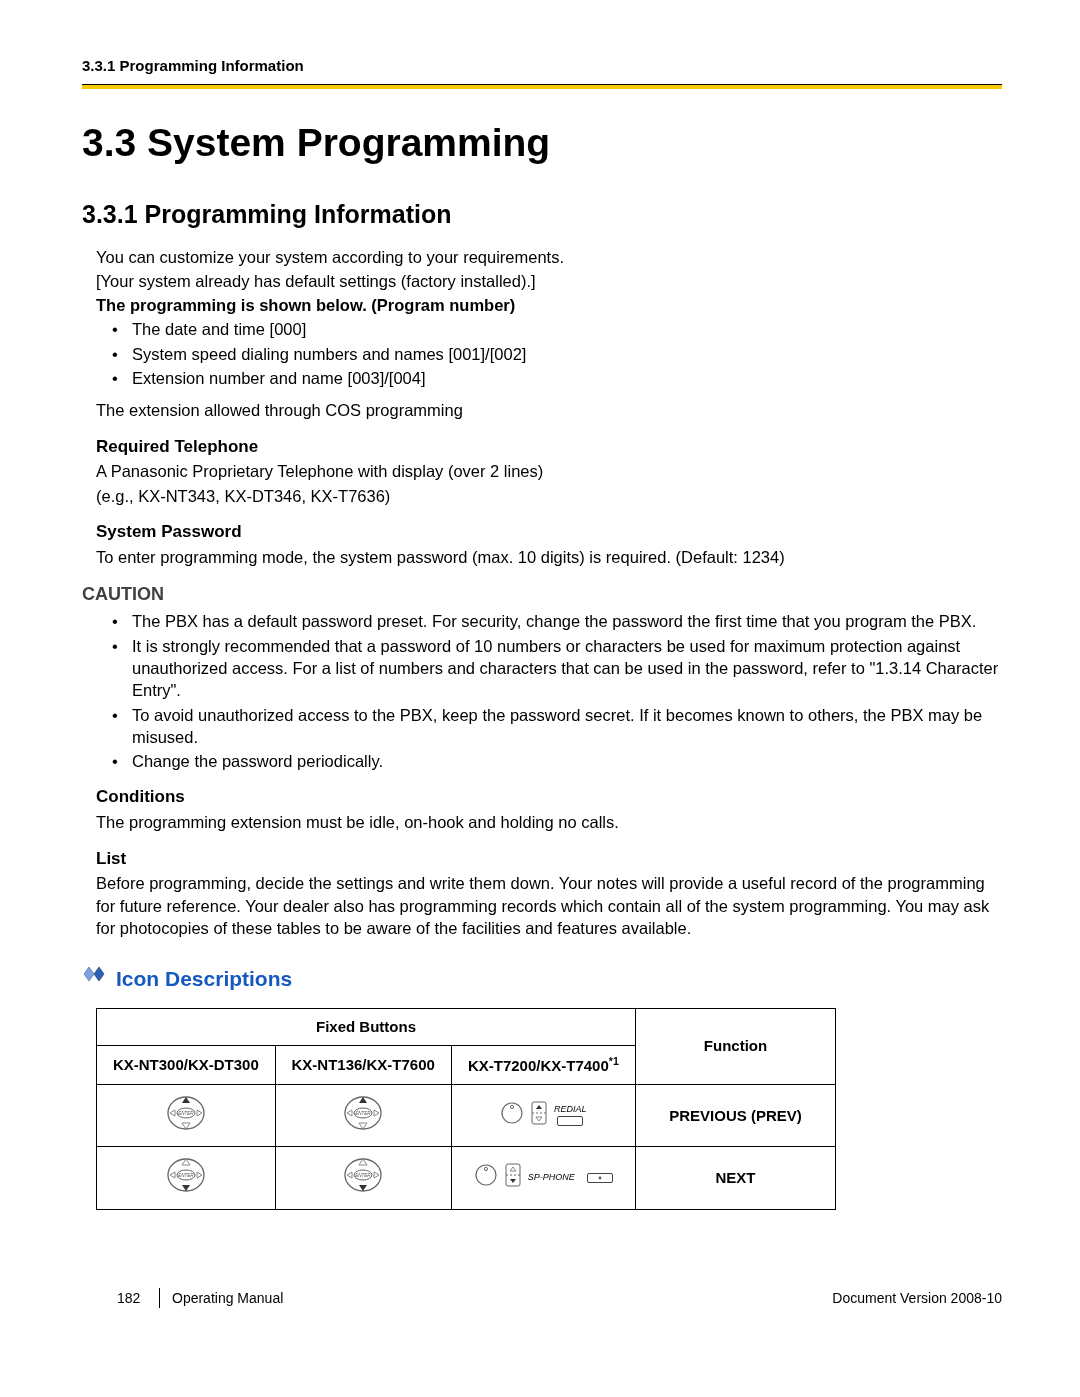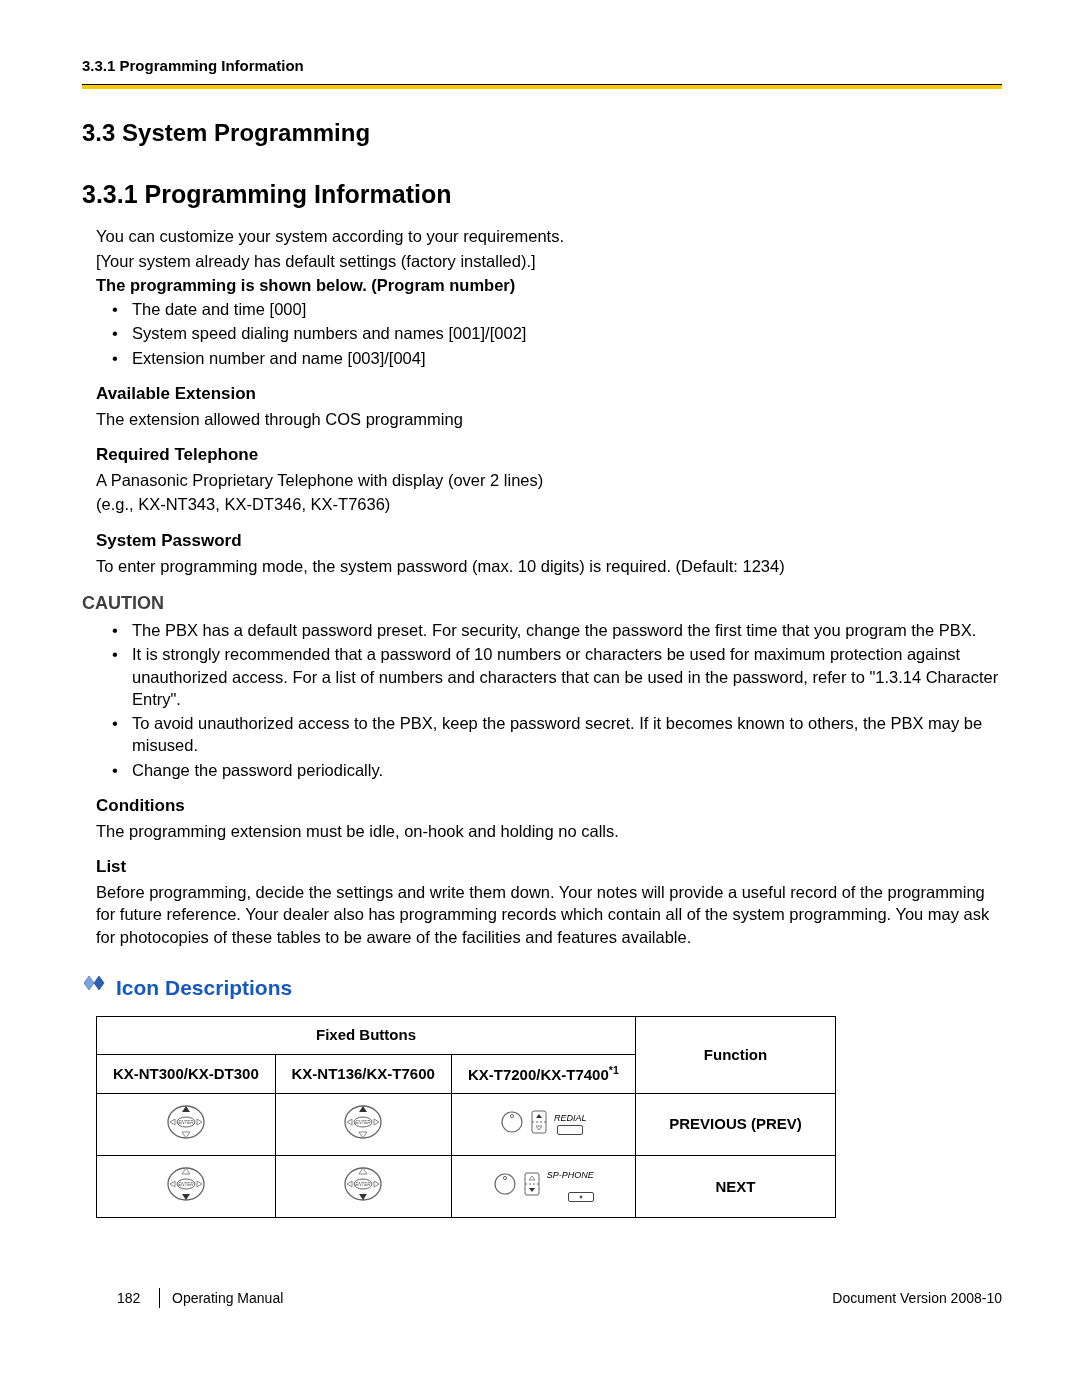--- a/index.html
+++ b/index.html
@@ -22,21 +22,21 @@
     font-size: 15px;
     margin-bottom: 8px;
   }
   .yellow-rule {
     height: 5px;
     background: #fbc900;
     border-top: 1px solid #000;
     margin-bottom: 28px;
   }
   h1.section {
-    font-size: 24px;
+    font-size: 39px;
     font-weight: bold;
     margin: 18px 0 28px 0;
   }
   h2.subsection {
     font-size: 25px;
     font-weight: bold;
     margin: 18px 0 14px 0;
   }
   .body-indent { margin-left: 14px; }
   .para { margin: 0 0 2px 0; }
@@ -151,21 +151,20 @@
   <div class="body-indent">
     <div class="para">You can customize your system according to your requirements.</div>
     <div class="para">[Your system already has default settings (factory installed).]</div>
     <div class="para bold">The programming is shown below. (Program number)</div>
     <ul class="bullets">
       <li>The date and time [000]</li>
       <li>System speed dialing numbers and names [001]/[002]</li>
       <li>Extension number and name [003]/[004]</li>
     </ul>
 
-    <div class="sub-head">Available Extension</div>
     <div class="para">The extension allowed through COS programming</div>
 
     <div class="sub-head">Required Telephone</div>
     <div class="para">A Panasonic Proprietary Telephone with display (over 2 lines)</div>
     <div class="para">(e.g., KX-NT343, KX-DT346, KX-T7636)</div>
 
     <div class="sub-head">System Password</div>
     <div class="para">To enter programming mode, the system password (max. 10 digits) is required. (Default: 1234)</div>
   </div>
 
@@ -295,21 +294,21 @@
             </svg>
           </span>
           <span>
             <svg width="18" height="26" viewBox="0 0 18 26">
               <rect x="2" y="2" width="14" height="22" rx="2" fill="none" stroke="#666" stroke-width="1"></rect>
               <line x1="2" y1="13" x2="16" y2="13" stroke="#666" stroke-width="1" stroke-dasharray="2 2"></line>
               <polygon points="9,21 12,17 6,17" fill="#333"></polygon>
               <polygon points="9,5 12,9 6,9" fill="none" stroke="#888" stroke-width="1"></polygon>
             </svg>
           </span>
-          <span style="display:flex;flex-direction:column;gap:12px;align-items:flex-end">
+          <span style="display:flex;gap:12px;align-items:flex-start">
             <span class="vol-label">SP-PHONE</span>
             <span class="mini-btn">
               <svg width="6" height="6" viewBox="0 0 6 6">
                     <circle cx="3" cy="3" r="1.4" fill="#555"></circle>
                   </svg>
             </span>
           </span>
         </span>
       </td>
       <td class="fn-col">NEXT</td>

